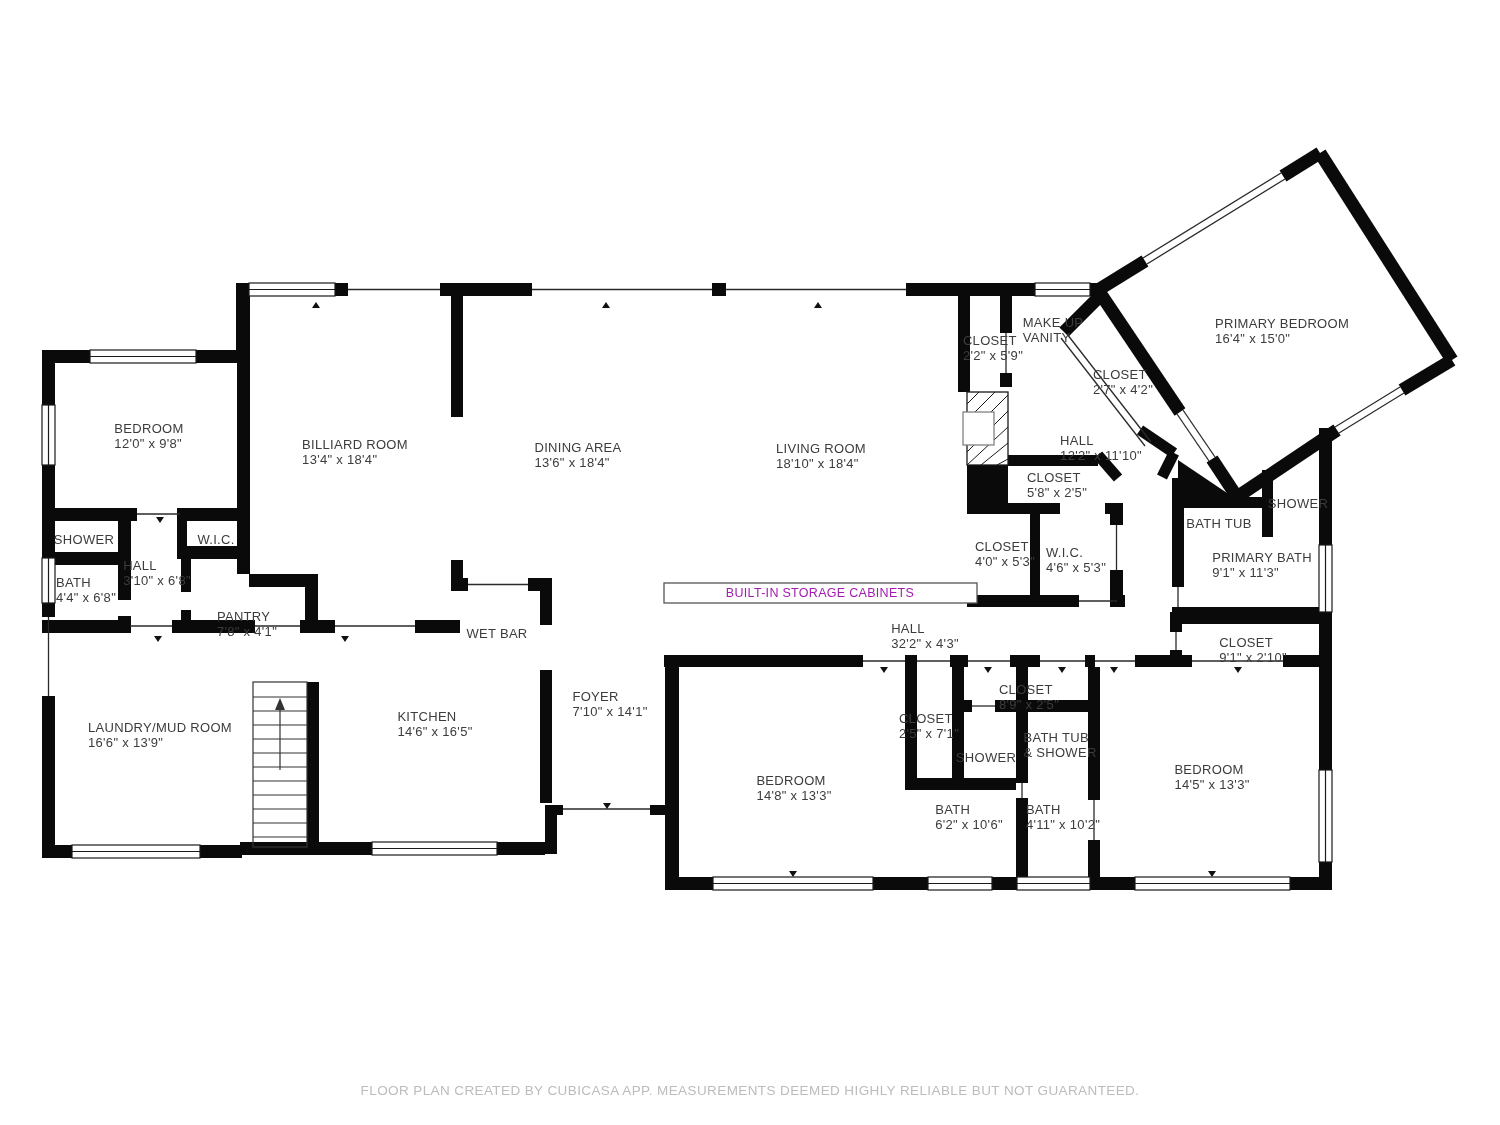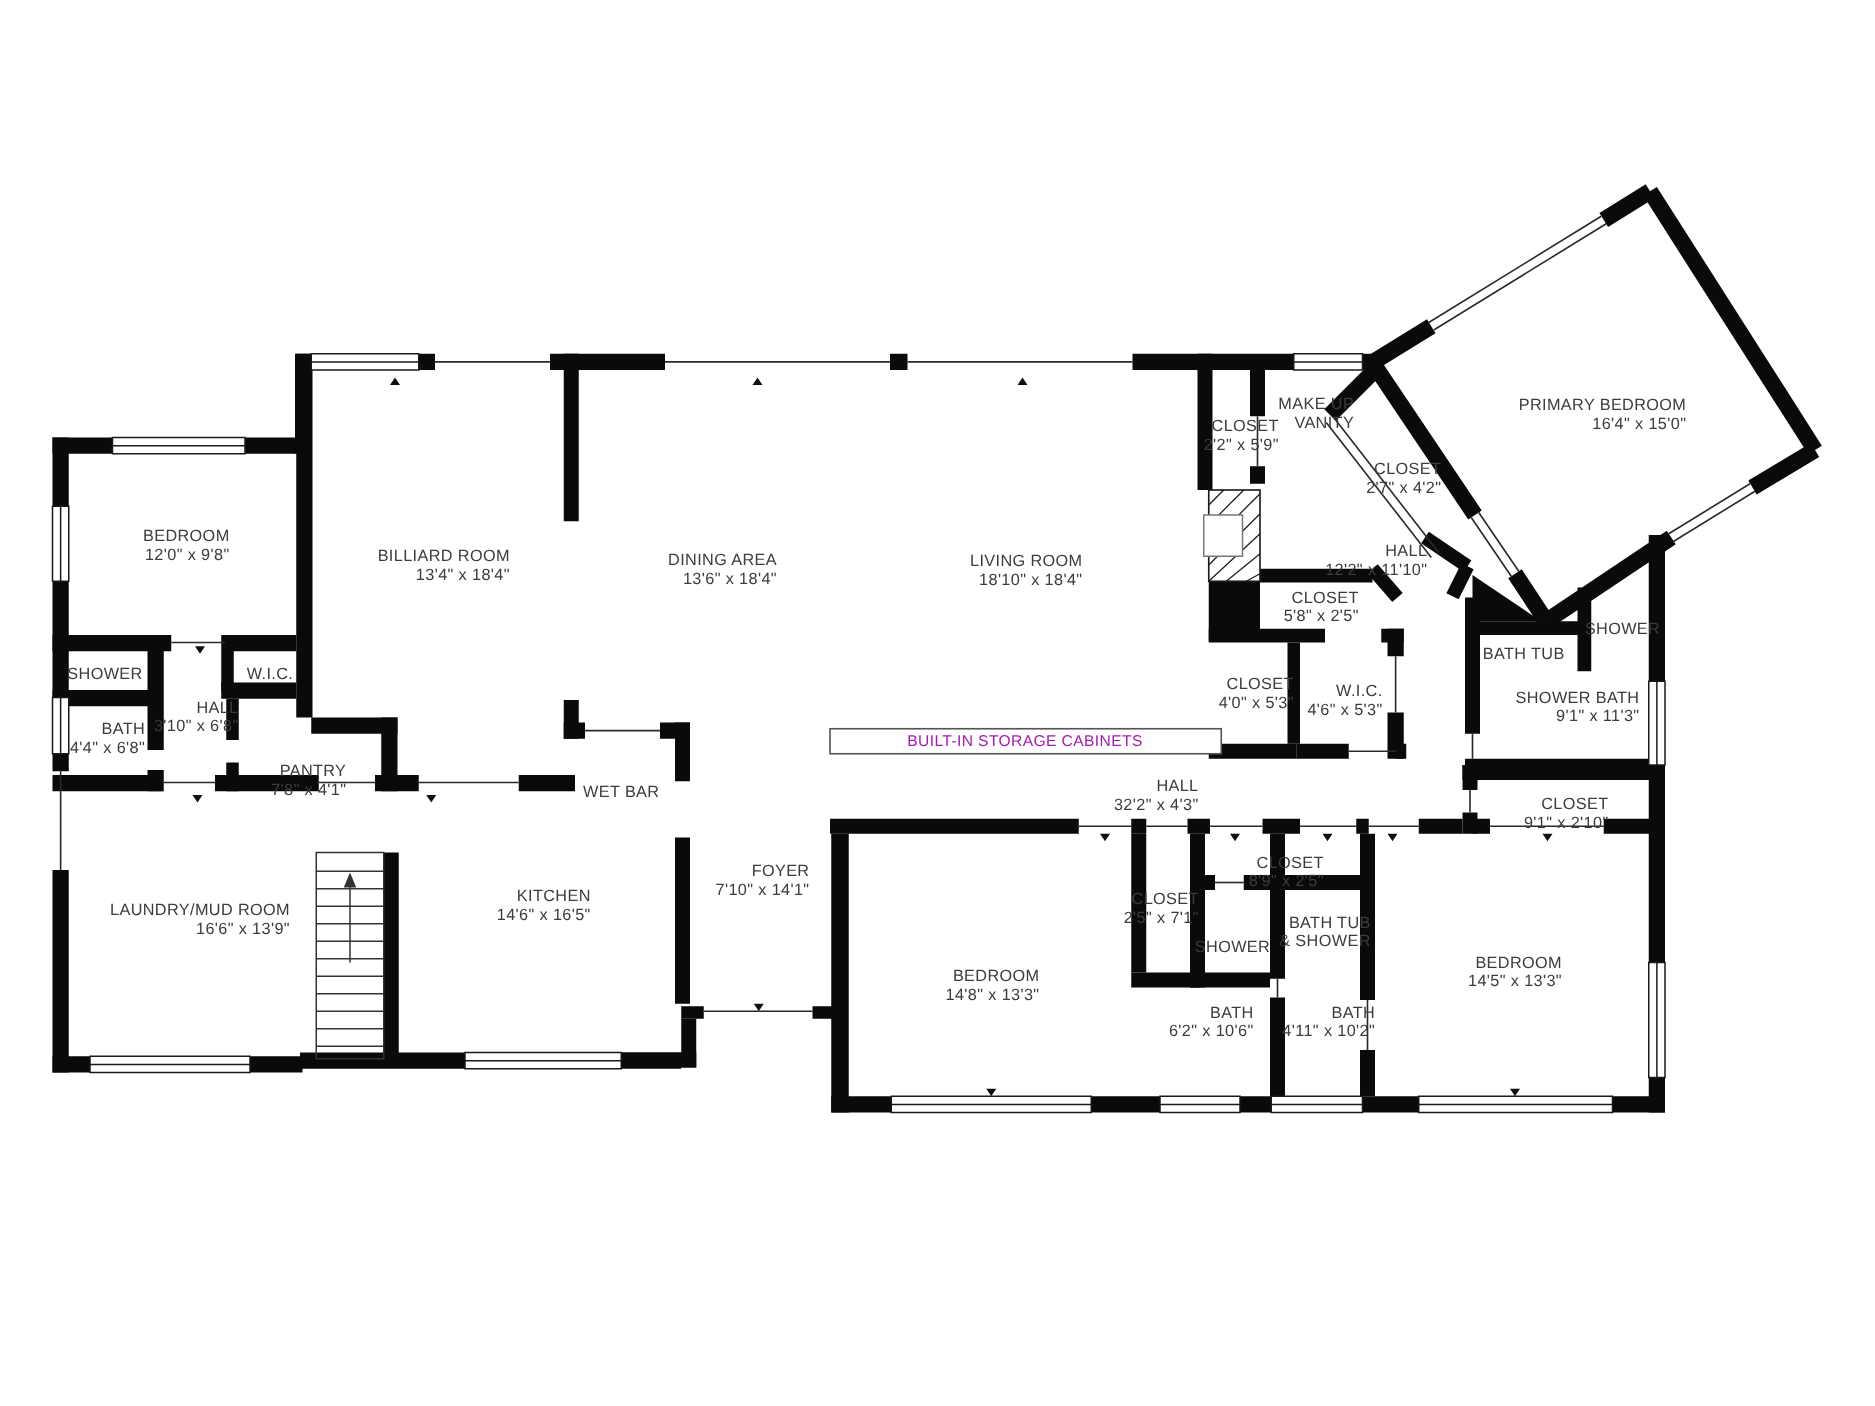--- a/index.html
+++ b/index.html
@@ -1,19 +1,19 @@
 <!DOCTYPE html>
 <html><head>
 <meta charset="utf-8">
 <style>
   html,body{margin:0;padding:0;background:#fff;}
   .stage{position:relative;width:1500px;height:1125px;background:#ffffff;overflow:hidden;
          font-family:"Liberation Sans", sans-serif;}
   .plan-svg{position:absolute;left:0;top:0;}
-  .lbl{position:absolute;transform:translate(-50%,-50%);text-align:right;white-space:nowrap;
+  .lbl{position:absolute;transform:translate(-50%,-50%);text-align:left;white-space:nowrap;
        font-size:13px;line-height:15px;color:#3c3c3c;letter-spacing:.3px;}
   .lbl .dims{display:block;}
   .cab-lbl{font-size:12.5px;color:#a21caf;}
   .footer{position:absolute;left:750px;top:1090px;transform:translate(-50%,-50%);
           font-size:13.5px;letter-spacing:.4px;color:#bcbcbc;white-space:nowrap;}
 </style>
 </head>
 <body>
 
 <div class="stage">
@@ -329,16 +329,17 @@
 <div class="lbl" style="left:929px;top:726px"><span>CLOSET</span><span class="dims">2'5" x 7'1"</span></div>
 <div class="lbl" style="left:986px;top:757px"><span>SHOWER</span></div>
 <div class="lbl" style="left:1029px;top:697px"><span>CLOSET</span><span class="dims">8'9" x 2'5"</span></div>
 <div class="lbl" style="left:1060px;top:745px"><span>BATH TUB</span><span class="dims">&amp; SHOWER</span></div>
 <div class="lbl" style="left:969px;top:817px"><span>BATH</span><span class="dims">6'2" x 10'6"</span></div>
 <div class="lbl" style="left:1063px;top:817px"><span>BATH</span><span class="dims">4'11" x 10'2"</span></div>
 <div class="lbl" style="left:1212px;top:777px"><span>BEDROOM</span><span class="dims">14'5" x 13'3"</span></div>
 <div class="lbl" style="left:1253px;top:650px"><span>CLOSET</span><span class="dims">9'1" x 2'10"</span></div>
 <div class="lbl" style="left:1219px;top:523px"><span>BATH TUB</span></div>
 <div class="lbl" style="left:1298px;top:503px"><span>SHOWER</span></div>
-<div class="lbl" style="left:1262px;top:565px"><span>SHOWER BATH</span><span class="dims">9'1" x 11'3"</span></div>
-
+<div class="lbl" style="left:1262px;top:565px"><span>PRIMARY BATH</span><span class="dims">9'1" x 11'3"</span></div>
+
+<div class="footer">FLOOR PLAN CREATED BY CUBICASA APP. MEASUREMENTS DEEMED HIGHLY RELIABLE BUT NOT GUARANTEED.</div>
 
 </div>
 
 </body></html>

